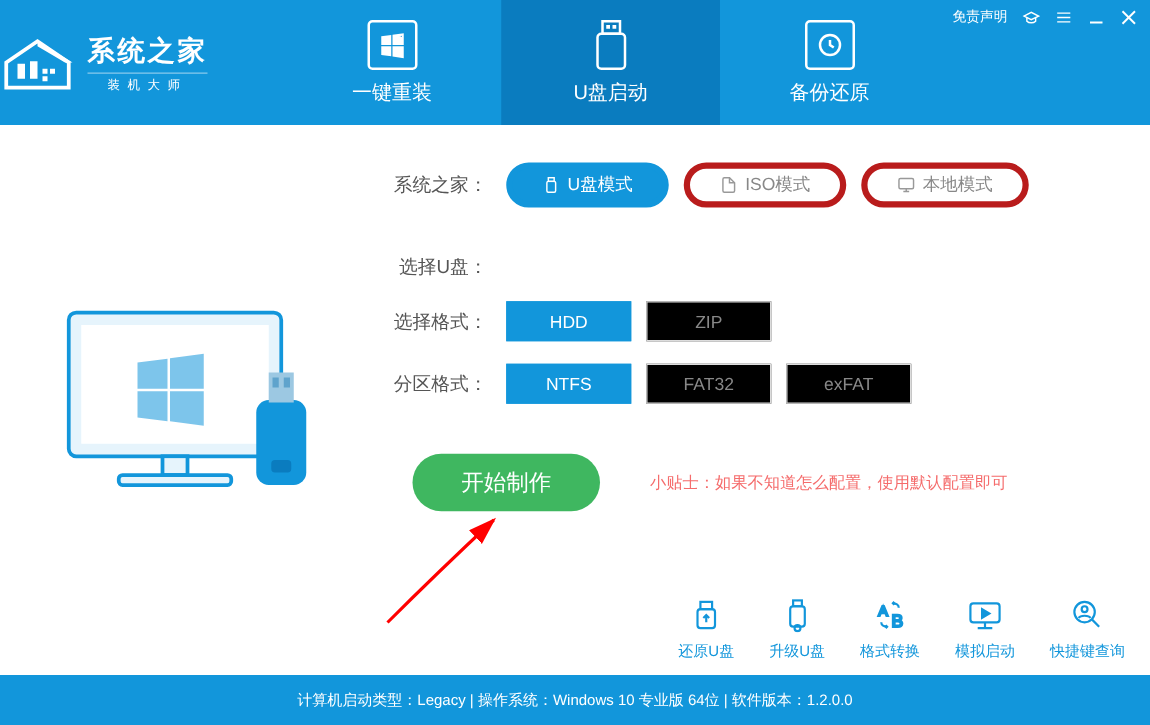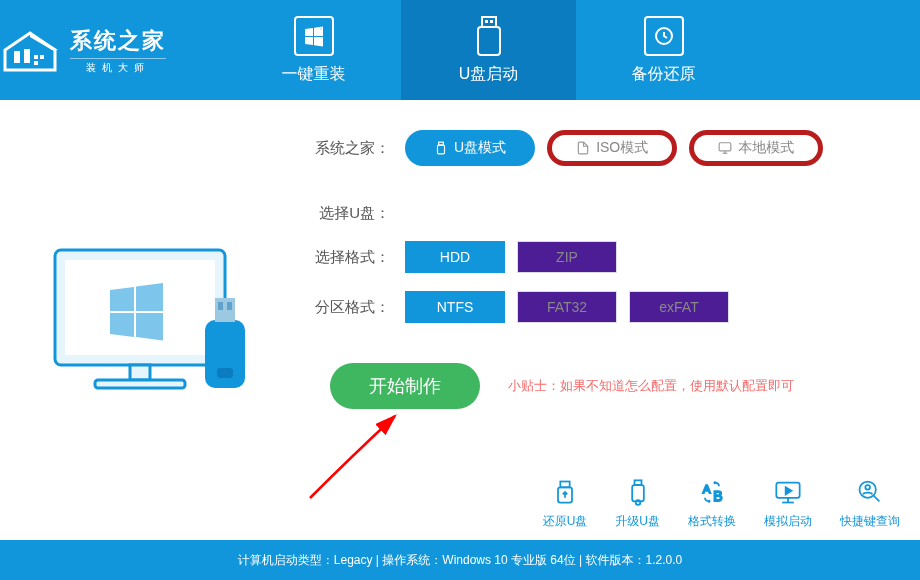--- a/index.html
+++ b/index.html
@@ -27,40 +27,67 @@
 .content { flex: 1; padding: 30px 40px 0 0; }
 
 .row { display: flex; align-items: center; margin-bottom: 18px; }
 .row-label { width: 90px; text-align: right; color: #555; font-size: 15px; margin-right: 15px; }
 .mode-btn { height: 36px; padding: 0 24px; border-radius: 18px; border: 5px solid #b91c1c; background: #fff; color: #888; font-size: 14px; display: flex; align-items: center; gap: 6px; margin-right: 12px; cursor: pointer; }
 .mode-btn.active { background: #1296db; border-color: #1296db; color: #fff; }
 
 .usb-select { flex: 1; height: 32px; border: 1px solid #ddd; background: #fff; display: flex; align-items: center; padding: 0 8px; font-family: SimSun, monospace; font-size: 12px; color: #333; justify-content: space-between; cursor: pointer; max-width: 400px; }
 .dropdown-arrow { color: #bbb; font-size: 10px; }
 
-.opt-btn { width: 100px; height: 32px; border: 1px solid #ddd; background: #4c1d95; color: #888; font-size: 14px; margin-right: 12px; cursor: pointer; display: flex; align-items: center; justify-content: center; }
+.opt-btn { width: 100px; height: 32px; border: 1px solid #ddd; background: #000000; color: #888; font-size: 14px; margin-right: 12px; cursor: pointer; display: flex; align-items: center; justify-content: center; }
 .opt-btn.active { background: #1296db; border-color: #1296db; color: #fff; }
 
 .action-row { display: flex; align-items: center; margin-top: 40px; margin-left: 30px; position: relative; }
 .start-btn { width: 150px; height: 46px; background: #3fb760; color: #fff; border: none; border-radius: 23px; font-size: 18px; cursor: pointer; }
-.tip { color: #f56c6c; font-size: 13px; margin-left: 28px; }
+.tip { color: #f56c6c; font-size: 13px; margin-left: 40px; }
 
 .arrow-svg { position: absolute; left: -30px; top: 35px; pointer-events: none; }
 
 .toolbar { position: absolute; right: 20px; bottom: 50px; display: flex; gap: 28px; }
 .tool-item { display: flex; flex-direction: column; align-items: center; gap: 6px; cursor: pointer; color: #1296db; }
 .tool-icon { width: 30px; height: 30px; display: flex; align-items: center; justify-content: center; }
 .tool-label { font-size: 12px; }
 
 .statusbar { height: 40px; background: #1296db; color: #fff; font-size: 12px; display: flex; align-items: center; justify-content: center; }
 </style>
 </head>
 <body>
 
 <div class="header">
+  <div class="titlebar">
+    <span>免责声明</span>
+    <div class="win-btn">
+        <svg width="14" height="14" viewBox="0 0 24 24" fill="none" stroke="#fff" stroke-width="2">
+          <path d="M2 10l10-5 10 5-10 5z"></path>
+          <path d="M6 12v5c3 3 9 3 12 0v-5"></path>
+        </svg>
+      </div>
+    <div class="win-btn">
+        <svg width="14" height="14" viewBox="0 0 24 24" fill="none" stroke="#fff" stroke-width="2">
+          <line x1="3" y1="6" x2="21" y2="6"></line>
+          <line x1="3" y1="12" x2="21" y2="12"></line>
+          <line x1="3" y1="18" x2="21" y2="18"></line>
+        </svg>
+      </div>
+    <div class="win-btn">
+        <svg width="12" height="12" viewBox="0 0 12 12">
+          <line x1="1" y1="10" x2="11" y2="10" stroke="#fff" stroke-width="1.5"></line>
+        </svg>
+      </div>
+    <div class="win-btn">
+        <svg width="12" height="12" viewBox="0 0 12 12">
+          <line x1="1" y1="1" x2="11" y2="11" stroke="#fff" stroke-width="1.5"></line>
+          <line x1="11" y1="1" x2="1" y2="11" stroke="#fff" stroke-width="1.5"></line>
+        </svg>
+      </div>
+  </div>
 
   <div class="logo-area">
     <div class="logo-box">
       <svg width="60" height="50" viewBox="0 0 60 50">
           <path d="M5 25 L30 8 L55 25 L55 45 L5 45 Z" fill="none" stroke="#fff" stroke-width="3"></path>
           <path d="M30 8 L58 25 L52 25 L30 12 Z" fill="#fff"></path>
           <rect x="14" y="26" width="6" height="12" fill="#fff"></rect>
           <rect x="24" y="24" width="6" height="14" fill="#fff"></rect>
           <rect x="34" y="30" width="4" height="4" fill="#fff"></rect>
           <rect x="40" y="30" width="4" height="4" fill="#fff"></rect>

